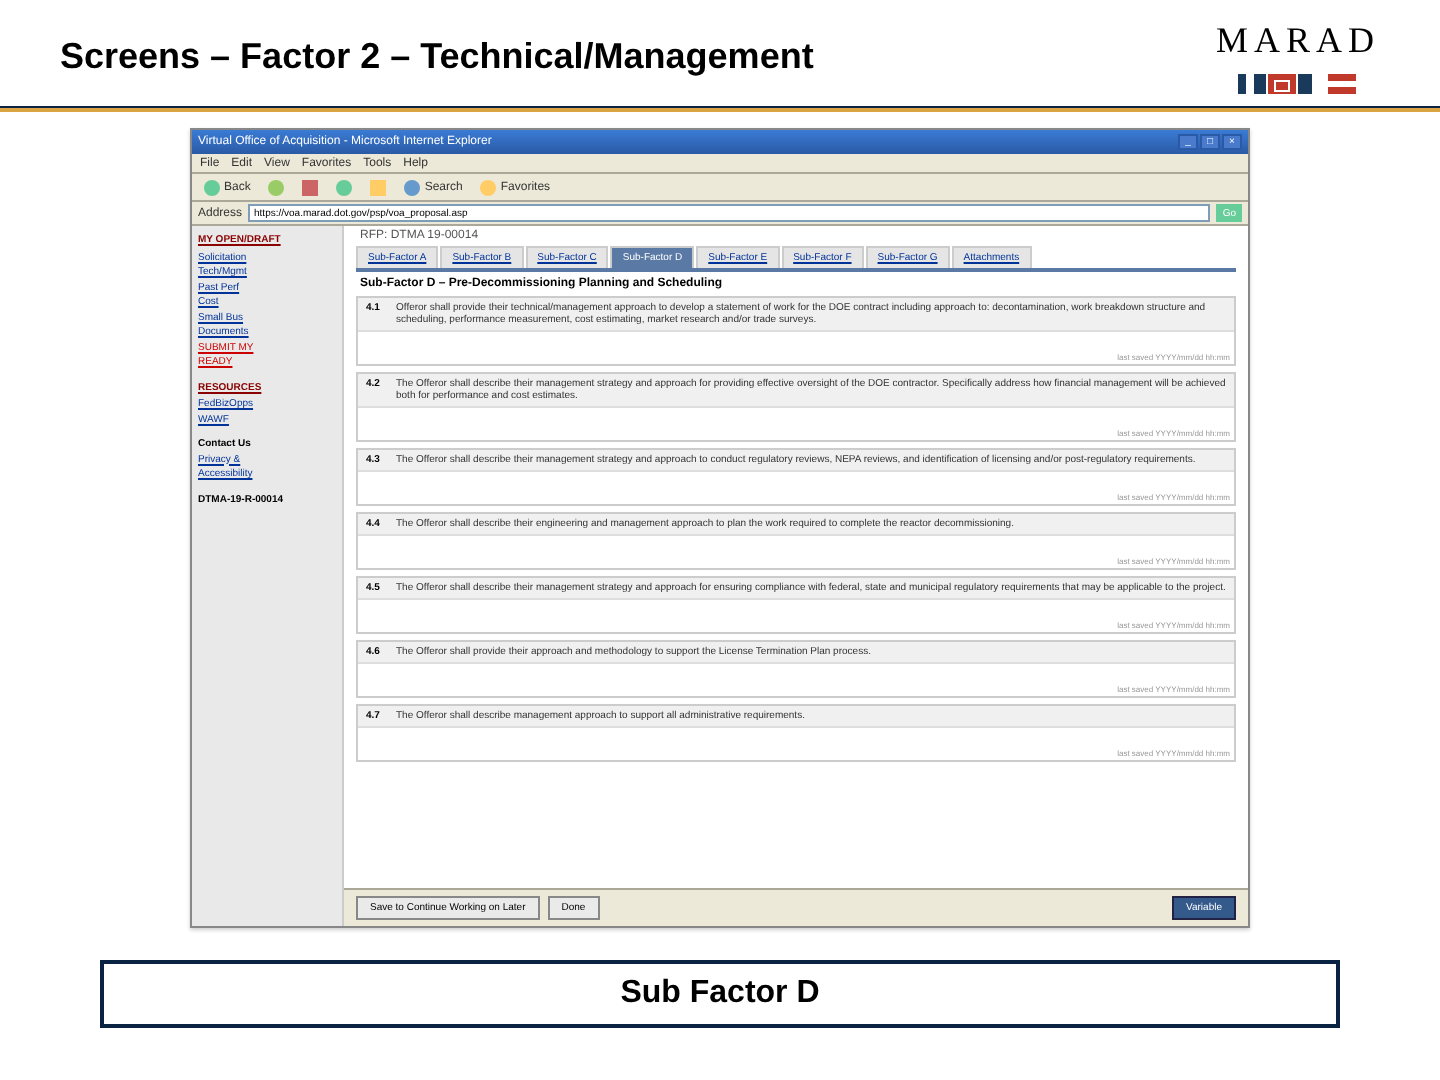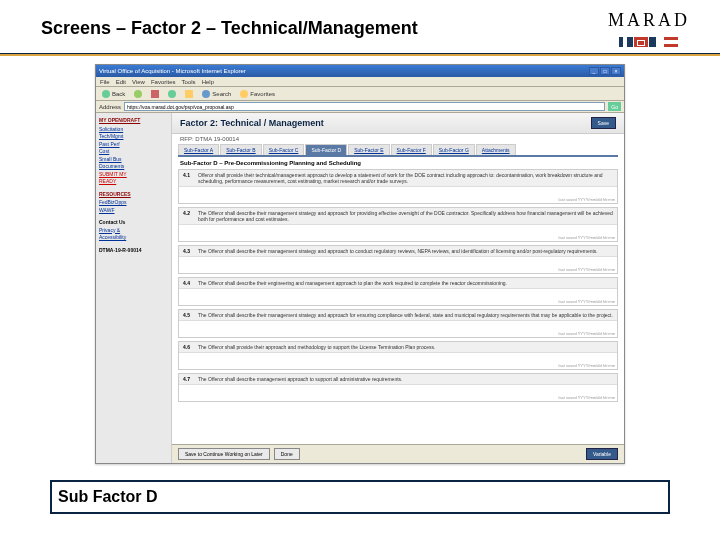--- a/index.html
+++ b/index.html
@@ -1,18 +1,18 @@
 <!DOCTYPE html>
 <html><head>
 <meta charset="utf-8">
 <style>
   * { box-sizing: border-box; margin: 0; padding: 0; }
   body { width: 720px; height: 540px; background: #fff; font-family: Arial, sans-serif; overflow: hidden; }
   
-  .slide-header { display: flex; align-items: center; justify-content: space-between; padding: 10px 30px 6px 30px; margin-left: 11px; }
+  .slide-header { display: flex; align-items: center; justify-content: space-between; padding: 10px 30px 6px 30px; }
   .slide-title { font-size: 18px; font-weight: bold; color: #000; }
   .brand { display: flex; flex-direction: column; align-items: center; gap: 6px; }
   .brand-text { font-family: "Times New Roman", serif; font-size: 18px; letter-spacing: 3px; color: #000; font-weight: 500; }
   .brand-flags { display: flex; gap: 1px; }
   .flag { width: 14px; height: 10px; }
   .flag.b { background: #1a3a5c; position: relative; }
   .flag.b::after { content:""; position:absolute; left:4px; top:0; width:4px; height:10px; background:#fff;}
   .flag.r { background: #c0392b; position: relative;}
   .flag.r::after { content:""; position:absolute; left:3px; top:3px; width:6px; height:4px; border:1px solid #fff;}
   .flag.n { background: linear-gradient(90deg,#1a3a5c 50%,#fff 50%); }
@@ -56,21 +56,21 @@
   .qnum { color:#000; font-weight:bold; min-width:12px;}
   .qtext { color:#333; flex:1;}
   .qbody { height:16px; background:#fff; position:relative;}
   .savenote { position:absolute; right:2px; bottom:1px; font-size:4px; color:#999;}
   
   .action-bar { background:#ece9d8; border-top:1px solid #aca899; padding:3px 6px; display:flex; gap:4px; align-items:center;}
   .abtn { background:#eaeaea; border:1px solid #888; padding:2px 6px; font-size:5px; color:#000;}
   .abtn.blue { background:#335a8a; color:#fff; border-color:#224; }
   .action-bar .spacer { flex:1; }
   
-  .caption-box { width: 620px; margin: 16px auto 0 auto; border: 2px solid #0a2342; padding: 6px; font-size:16px; font-weight:bold; }
+  .caption-box { width: 620px; margin: 16px auto 0 auto; border: 2px solid #0a2342; padding: 6px; text-align:center; font-size:16px; font-weight:bold; }
 </style>
 </head>
 <body>
 
 <div class="slide-header">
   <div class="slide-title">Screens – Factor 2 – Technical/Management</div>
   <div class="brand">
     <div class="brand-text">MARAD</div>
     <div class="brand-flags">
       <div class="flag b"></div>
@@ -141,24 +141,20 @@
         <div class="side-bold">Contact Us</div>
         <a class="side-link">Privacy &amp;</a>
         <a class="side-link">Accessibility</a>
       </div>
       <div class="side-block">
         <div class="side-bold">DTMA-19-R-00014</div>
       </div>
     </div>
 
     <div class="main">
-      <div class="page-head">
-        <h2>Factor 2: Technical / Management</h2>
-        <button class="abtn blue">Save</button>
-      </div>
       <div class="rfp">RFP: DTMA 19-00014</div>
       <div class="tabs" id="tabs">
           <div class="tab">Sub-Factor A</div>
           <div class="tab">Sub-Factor B</div>
           <div class="tab">Sub-Factor C</div>
           <div class="tab active">Sub-Factor D</div>
           <div class="tab">Sub-Factor E</div>
           <div class="tab">Sub-Factor F</div>
           <div class="tab">Sub-Factor G</div>
           <div class="tab">Attachments</div>

